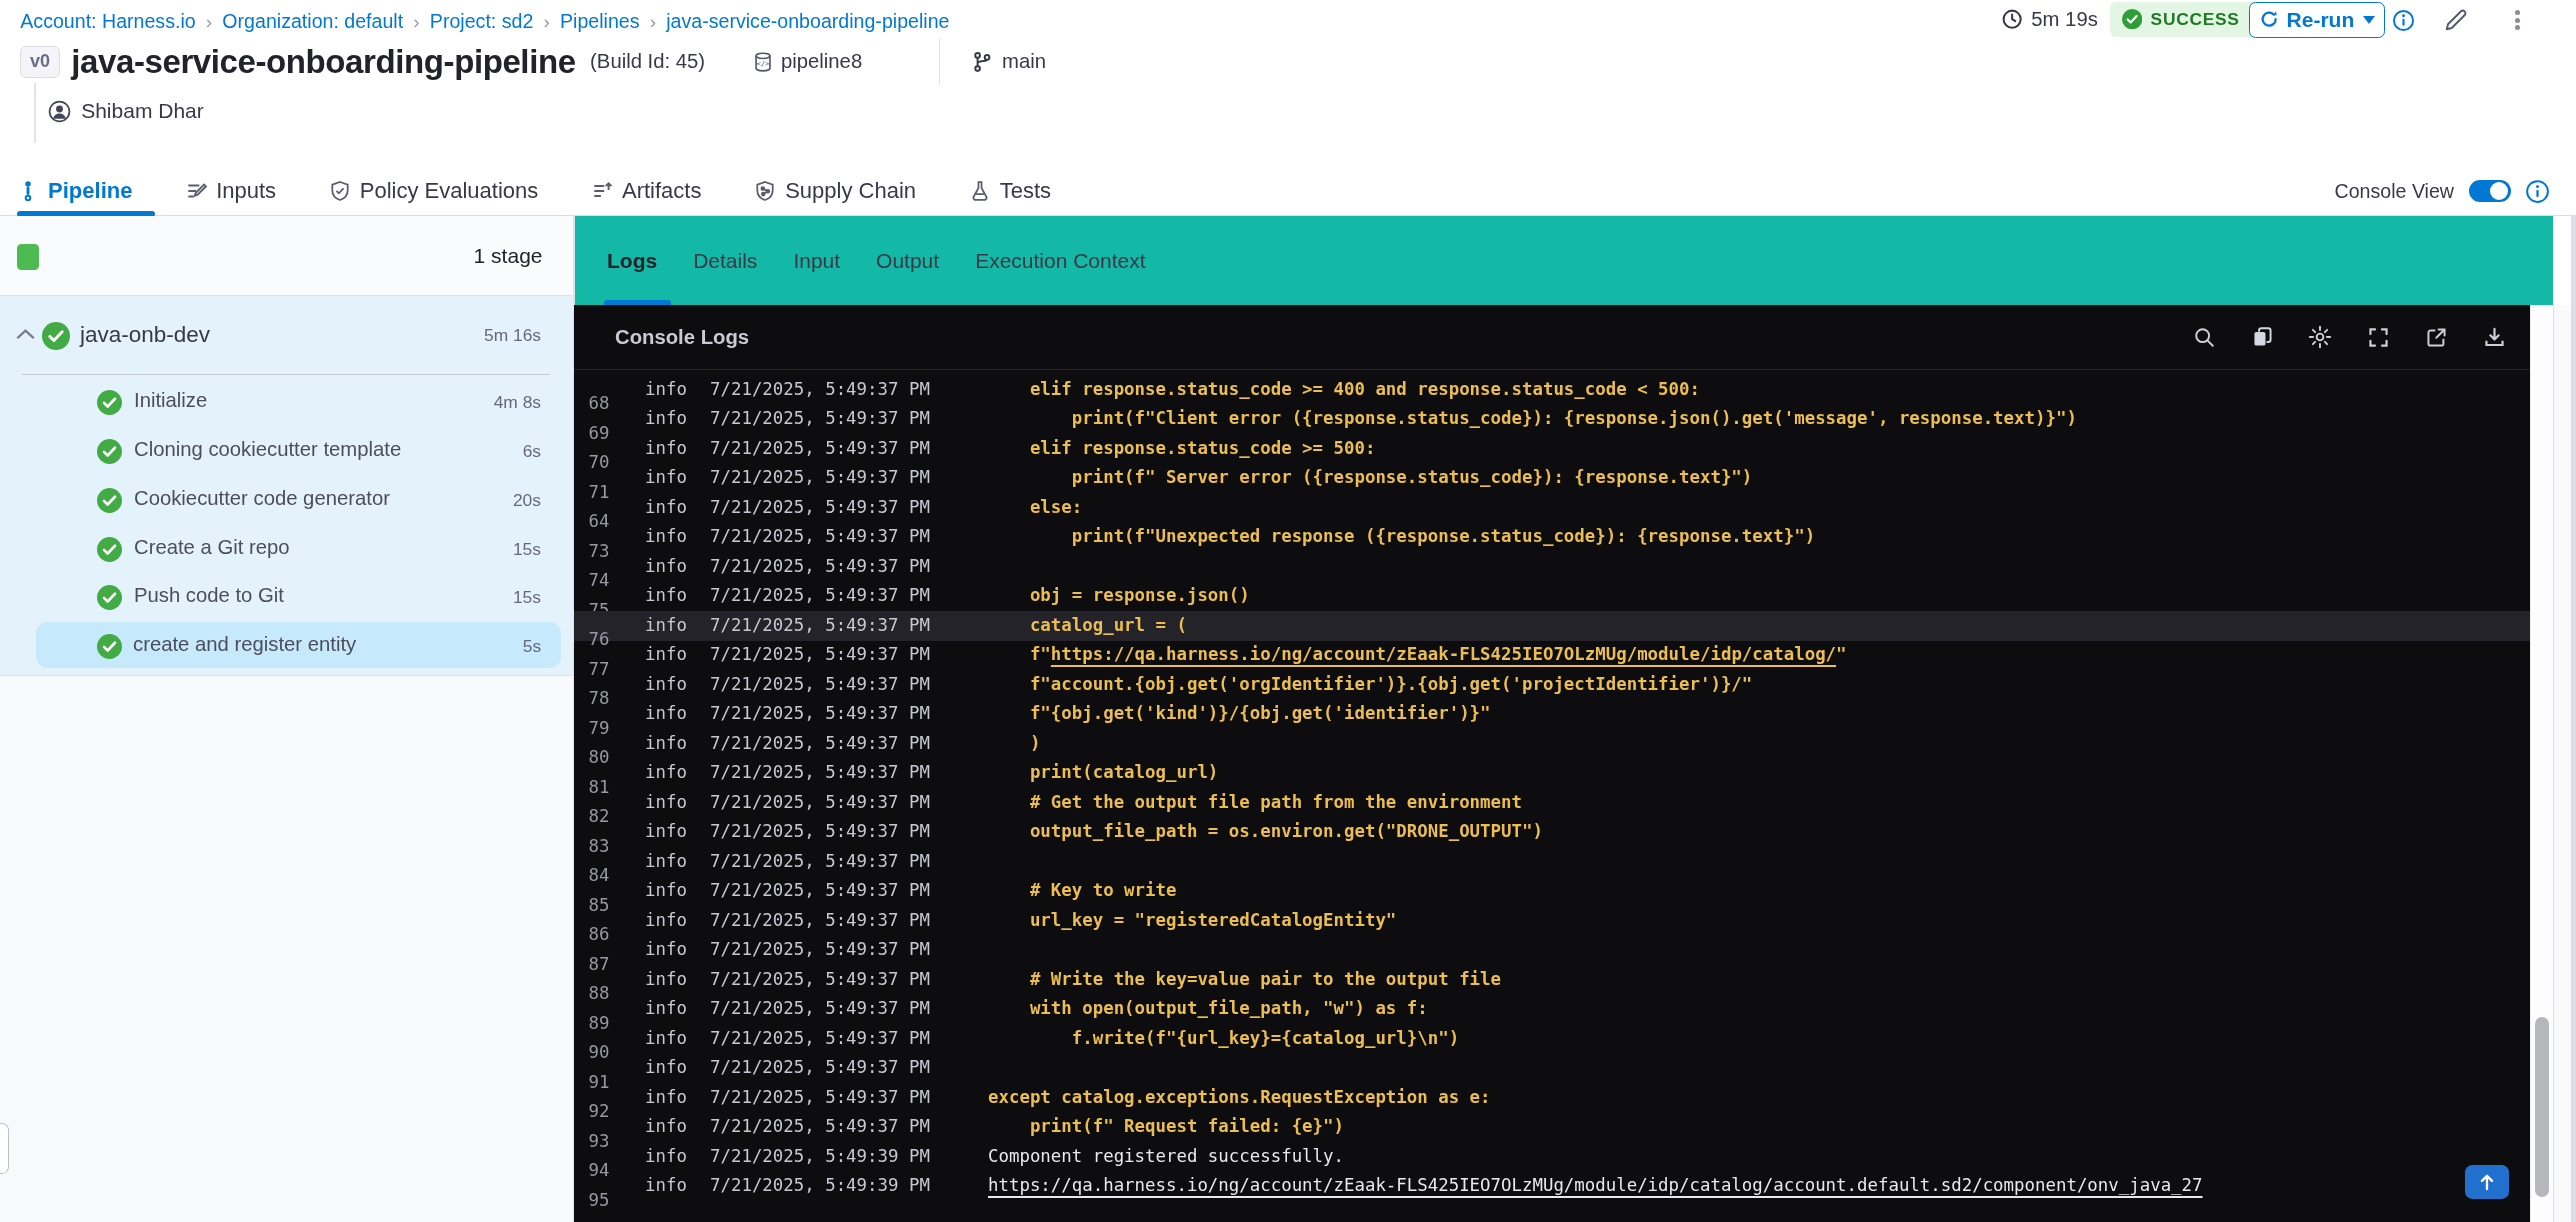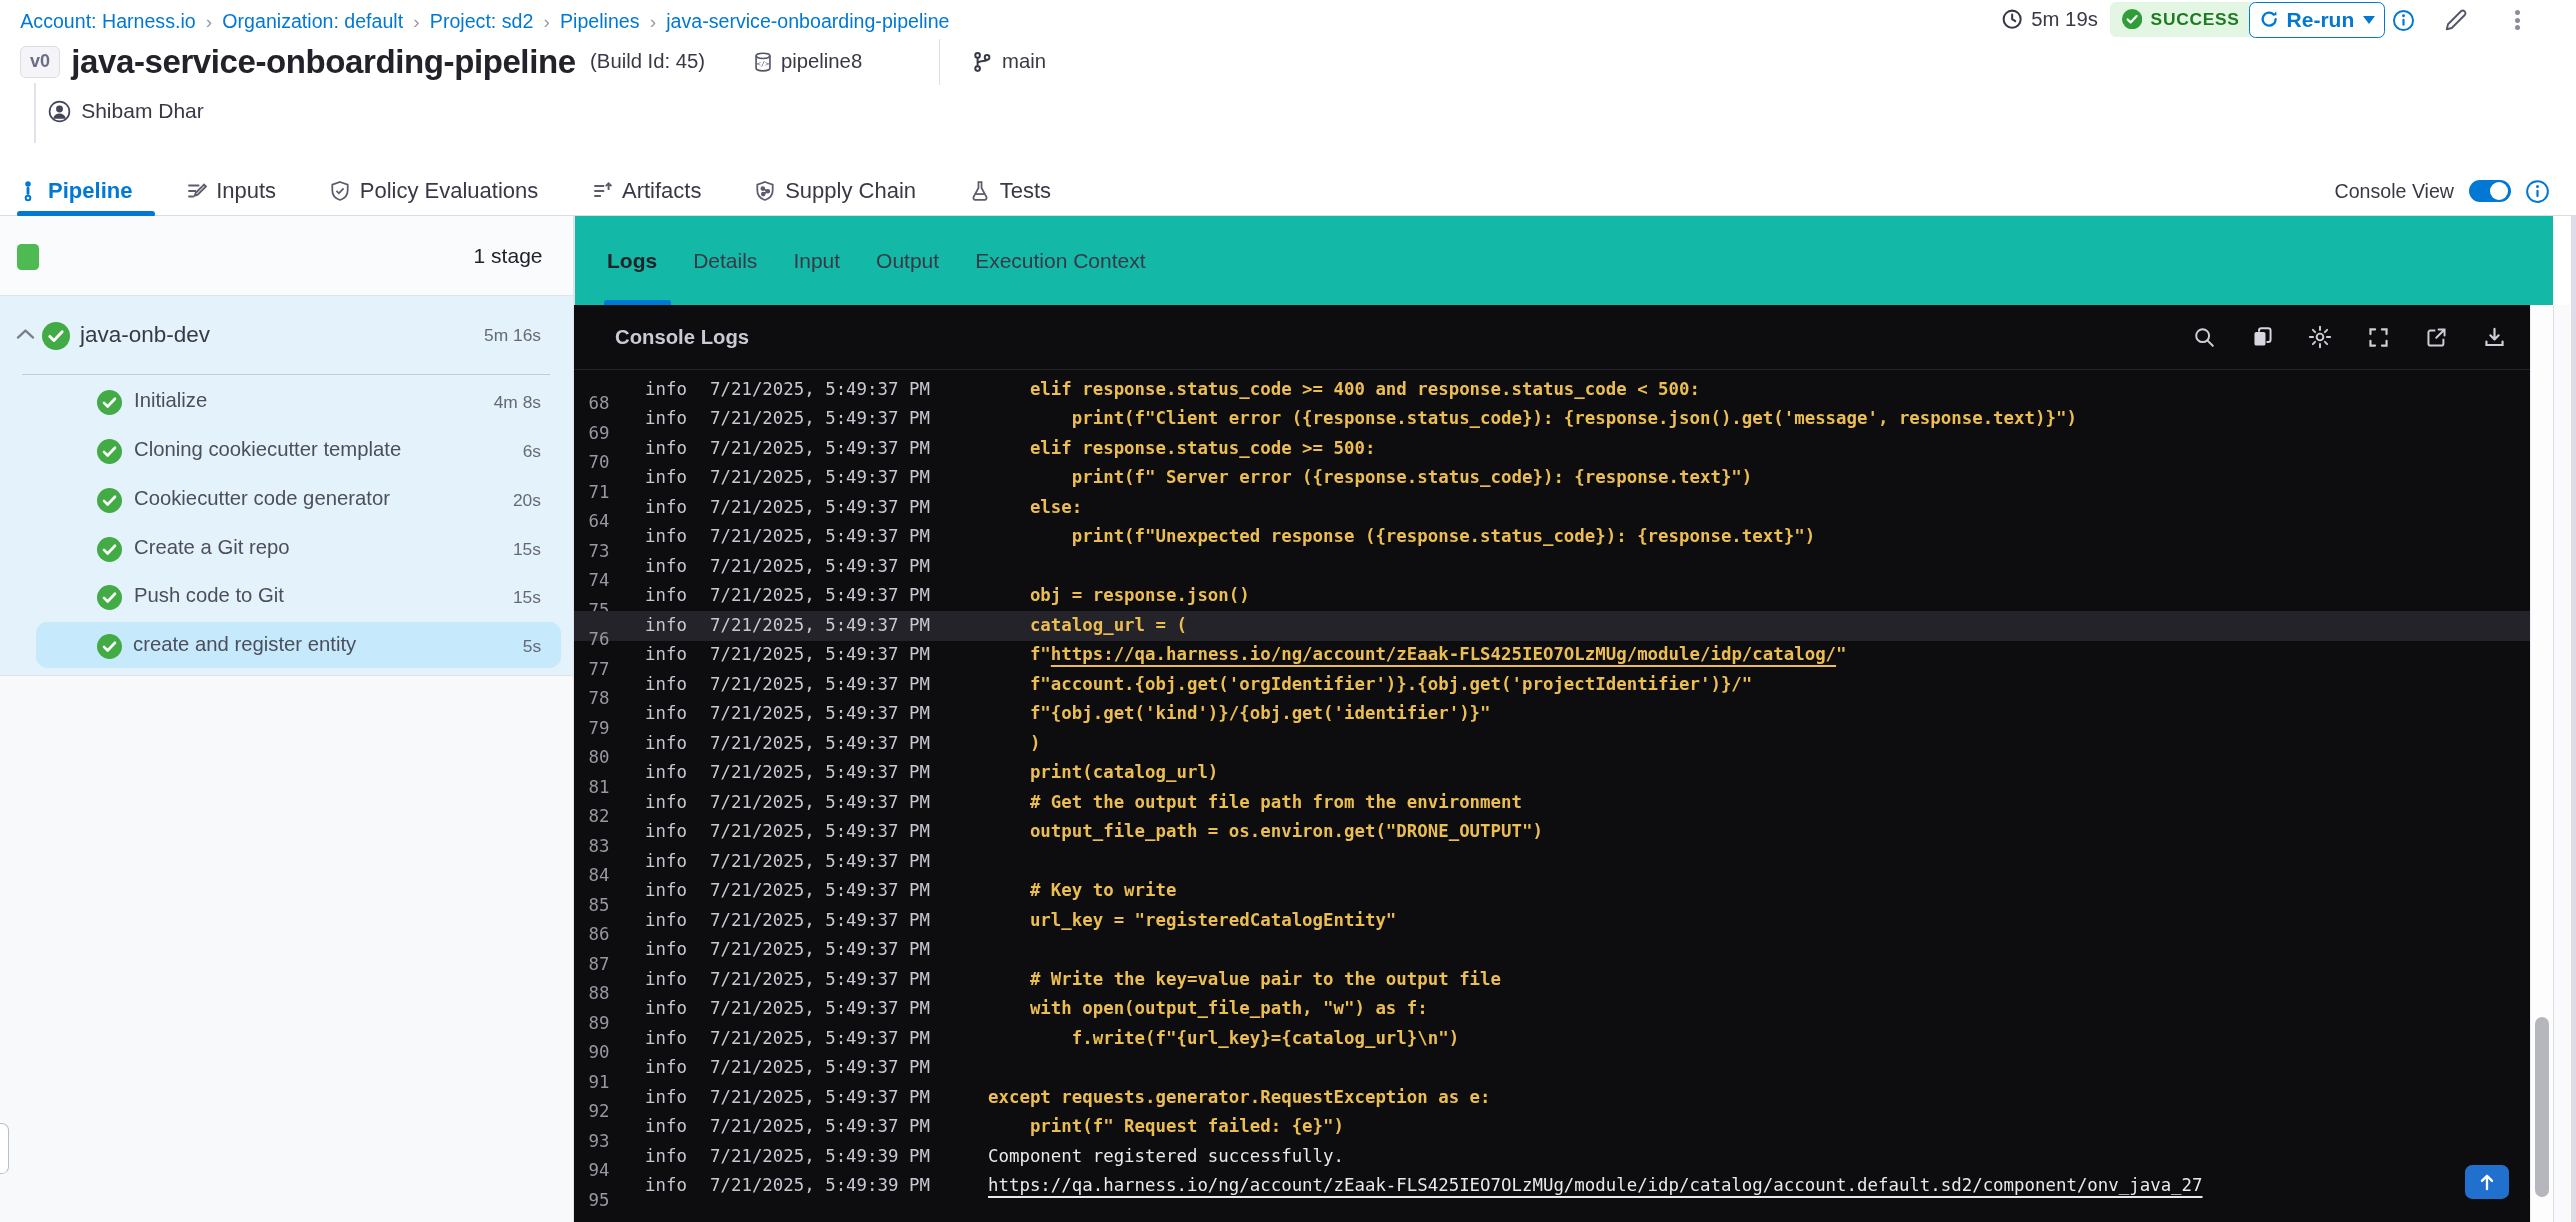--- a/index.html
+++ b/index.html
@@ -477,21 +477,21 @@
           <div class="log-row"><span class="ln">82</span><span class="lvl">info</span><span class="ts">7/21/2025, 5:49:37 PM</span><span class="codetxt">    # Get the output file path from the environment</span></div>
           <div class="log-row"><span class="ln">83</span><span class="lvl">info</span><span class="ts">7/21/2025, 5:49:37 PM</span><span class="codetxt">    output_file_path = os.environ.get("DRONE_OUTPUT")</span></div>
           <div class="log-row"><span class="ln">84</span><span class="lvl">info</span><span class="ts">7/21/2025, 5:49:37 PM</span><span class="codetxt"></span></div>
           <div class="log-row"><span class="ln">85</span><span class="lvl">info</span><span class="ts">7/21/2025, 5:49:37 PM</span><span class="codetxt">    # Key to write</span></div>
           <div class="log-row"><span class="ln">86</span><span class="lvl">info</span><span class="ts">7/21/2025, 5:49:37 PM</span><span class="codetxt">    url_key = "registeredCatalogEntity"</span></div>
           <div class="log-row"><span class="ln">87</span><span class="lvl">info</span><span class="ts">7/21/2025, 5:49:37 PM</span><span class="codetxt"></span></div>
           <div class="log-row"><span class="ln">88</span><span class="lvl">info</span><span class="ts">7/21/2025, 5:49:37 PM</span><span class="codetxt">    # Write the key=value pair to the output file</span></div>
           <div class="log-row"><span class="ln">89</span><span class="lvl">info</span><span class="ts">7/21/2025, 5:49:37 PM</span><span class="codetxt">    with open(output_file_path, "w") as f:</span></div>
           <div class="log-row"><span class="ln">90</span><span class="lvl">info</span><span class="ts">7/21/2025, 5:49:37 PM</span><span class="codetxt">        f.write(f"{url_key}={catalog_url}\n")</span></div>
           <div class="log-row"><span class="ln">91</span><span class="lvl">info</span><span class="ts">7/21/2025, 5:49:37 PM</span><span class="codetxt"></span></div>
-          <div class="log-row"><span class="ln">92</span><span class="lvl">info</span><span class="ts">7/21/2025, 5:49:37 PM</span><span class="codetxt">except requests.generator.RequestException as e:</span></div>
+          <div class="log-row"><span class="ln">92</span><span class="lvl">info</span><span class="ts">7/21/2025, 5:49:37 PM</span><span class="codetxt">except catalog.exceptions.RequestException as e:</span></div>
           <div class="log-row"><span class="ln">93</span><span class="lvl">info</span><span class="ts">7/21/2025, 5:49:37 PM</span><span class="codetxt">    print(f" Request failed: {e}")</span></div>
           <div class="log-row plain"><span class="ln">94</span><span class="lvl">info</span><span class="ts">7/21/2025, 5:49:39 PM</span><span class="codetxt">Component registered successfully.</span></div>
           <div class="log-row plain"><span class="ln">95</span><span class="lvl">info</span><span class="ts">7/21/2025, 5:49:39 PM</span><span class="codetxt"><span class="seg-link">https://qa.harness.io/ng/account/zEaak-FLS425IEO7OLzMUg/module/idp/catalog/account.default.sd2/component/onv_java_27</span></span></div>
         </div>
 
       <div class="scroll-top-btn">
         <svg width="22" height="22" viewBox="0 0 20 20" fill="none" stroke="#fff" stroke-width="2.1">
             <path d="M10 16.5V4.5M5.4 9L10 4.4 14.6 9" stroke-linecap="round" stroke-linejoin="round"></path>
           </svg>
       </div>

